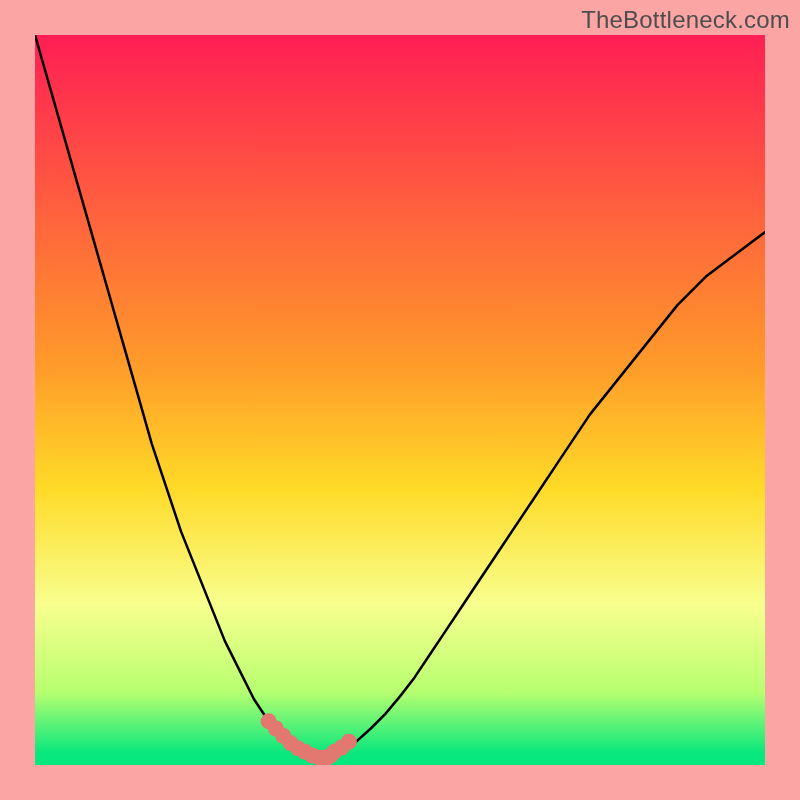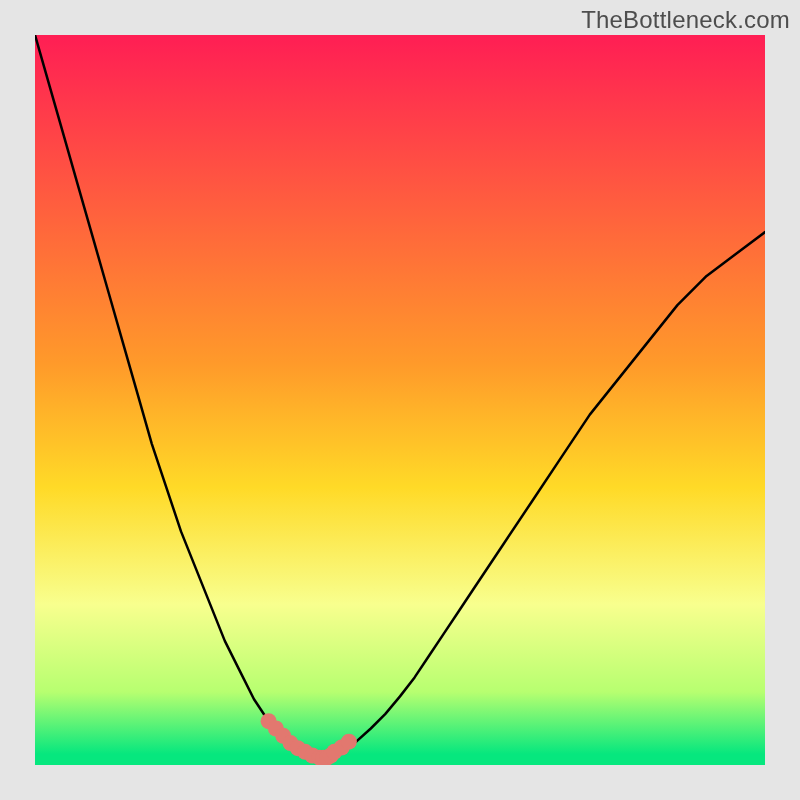--- a/index.html
+++ b/index.html
@@ -8,21 +8,21 @@
     width: 800px;
     height: 800px;
     background: #000;
     overflow: hidden;
     font-family: Arial, Helvetica, sans-serif;
   }
   .frame {
     position: absolute;
     left: 0; top: 0;
     width: 800px; height: 800px;
-    background: #e5e5e5;
+    background: #fca5a5;
   }
   .plot {
     position: absolute;
     left: 35px;
     top: 35px;
     width: 730px;
     height: 730px;
     overflow: hidden;
   }
   .watermark {

